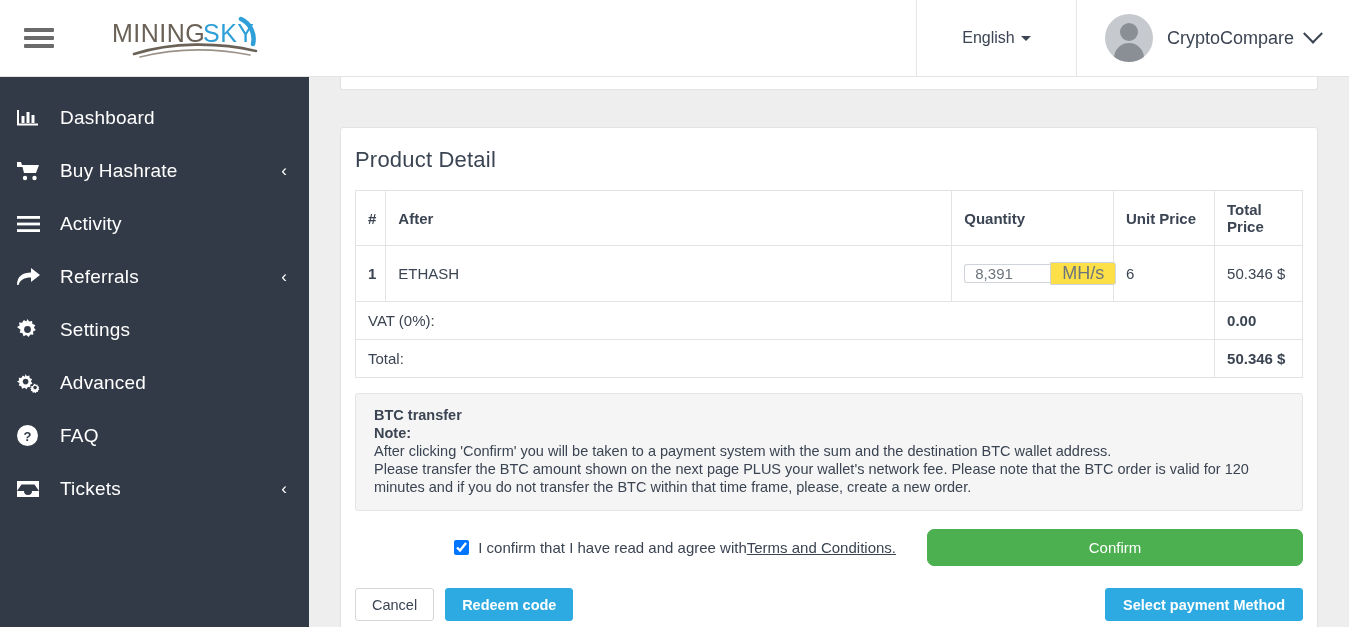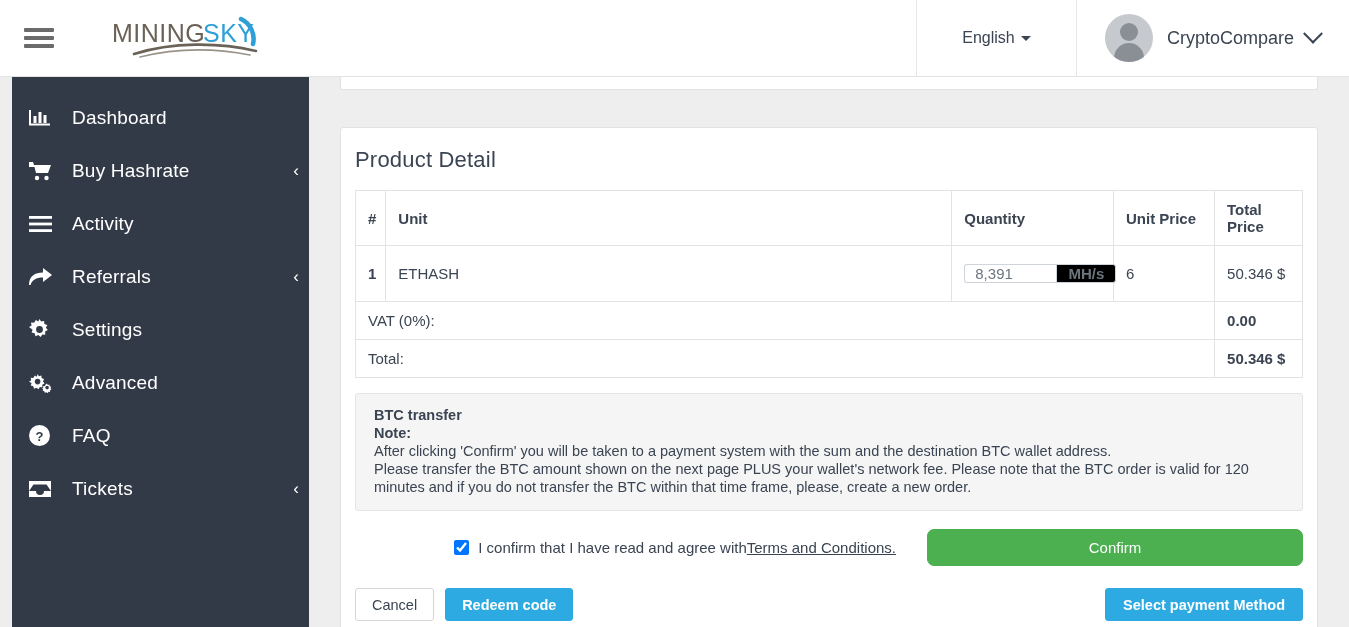--- a/index.html
+++ b/index.html
@@ -65,21 +65,21 @@
   }
   .user-name { font-size: 18px; color: #3b4452; margin-left: 14px; }
   .chev-dn {
     margin-left: 12px; width: 14px; height: 14px;
     border-right: 2.5px solid #3b4452; border-bottom: 2.5px solid #3b4452;
     transform: rotate(45deg) translate(-3px,-3px);
   }
 
   
   .sidebar {
-    position: absolute; top: 77px; left: 12px;
+    position: absolute; top: 77px; left: 0;
     width: 309px; height: 550px;
     background: #333a47;
     padding-top: 14px;
   }
   .nav-item {
     display: flex; align-items: center;
     height: 53px; padding: 0 22px 0 17px;
     color: #ffffff; cursor: pointer; position: relative;
   }
   .nav-icon {
@@ -139,23 +139,23 @@
   .qty-group { display: flex; align-items: center; height: 35px; width: 152px; }
   .qty-input {
     flex: 1; border: 1px solid #ced4da; border-right: none;
     border-radius: 3px 0 0 3px; padding: 0 10px;
     font-family: "Liberation Sans", sans-serif;
     font-size: 15px; color: #6c757d; background: #fff; outline: none;
     min-width: 0;
   }
   .qty-addon {
     display: flex; align-items: center; justify-content: center;
-    padding: 0 11px; background: #000000;
+    padding: 0 11px; background: #fde047;
     border: 1px solid #ced4da; border-radius: 0 3px 3px 0;
-    font-size: 15px; color: #6c757d; white-space: nowrap; font-weight: bold;
+    font-size: 18px; color: #6c757d; white-space: nowrap;
   }
   td.sum-label { text-align: right; font-weight: 400; }
   td.sum-value { font-weight: 700; }
 
   
   .notice {
     margin-top: 15px; background: #f5f5f5; border: 1px solid #e4e4e4;
     border-radius: 3px; padding: 12px 18px 14px 18px;
     font-size: 14.5px; color: #3b4452; line-height: 18px;
   }
@@ -352,21 +352,21 @@
       <colgroup>
         <col class="col-num">
           <col class="col-item">
           <col class="col-qty">
           <col class="col-unit">
           <col class="col-tot">
       </colgroup>
       <thead>
         <tr>
           <th>#</th>
-          <th>Unit</th>
+          <th>After</th>
           <th>Quantity</th>
           <th>Unit Price</th>
           <th>Total Price</th>
         </tr>
       </thead>
       <tbody>
         <tr class="itemrow">
           <td class="rownum">1</td>
           <td>ETHASH</td>
           <td>

